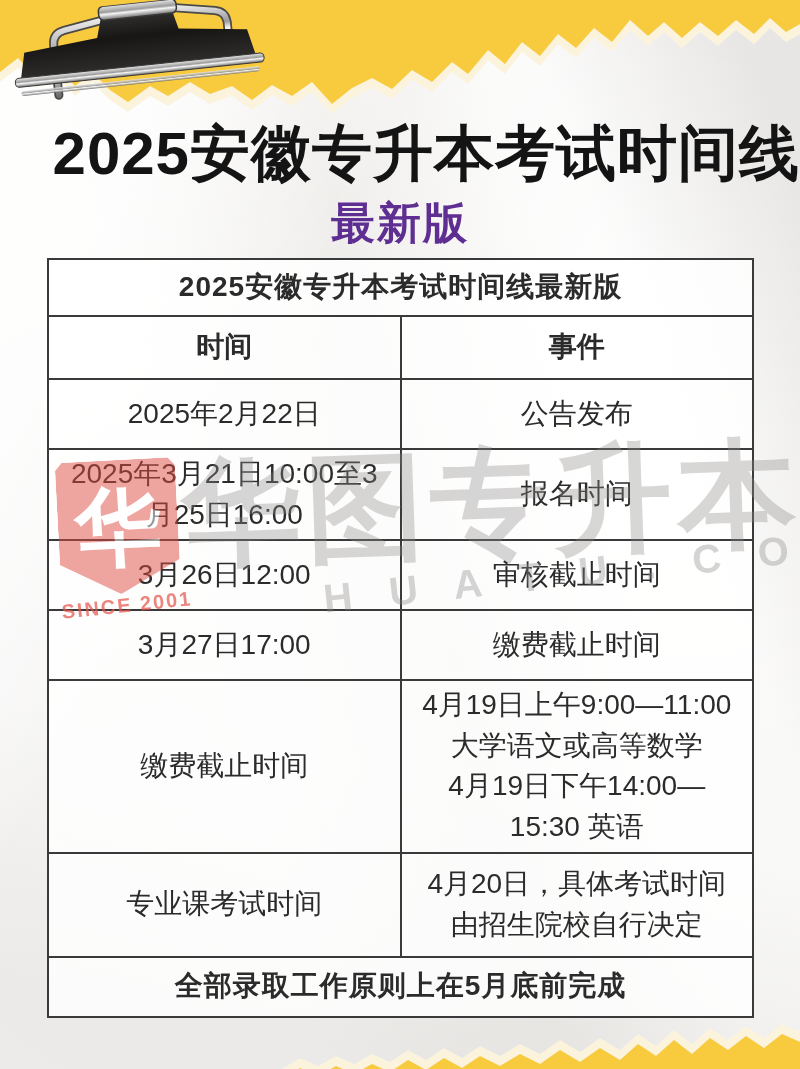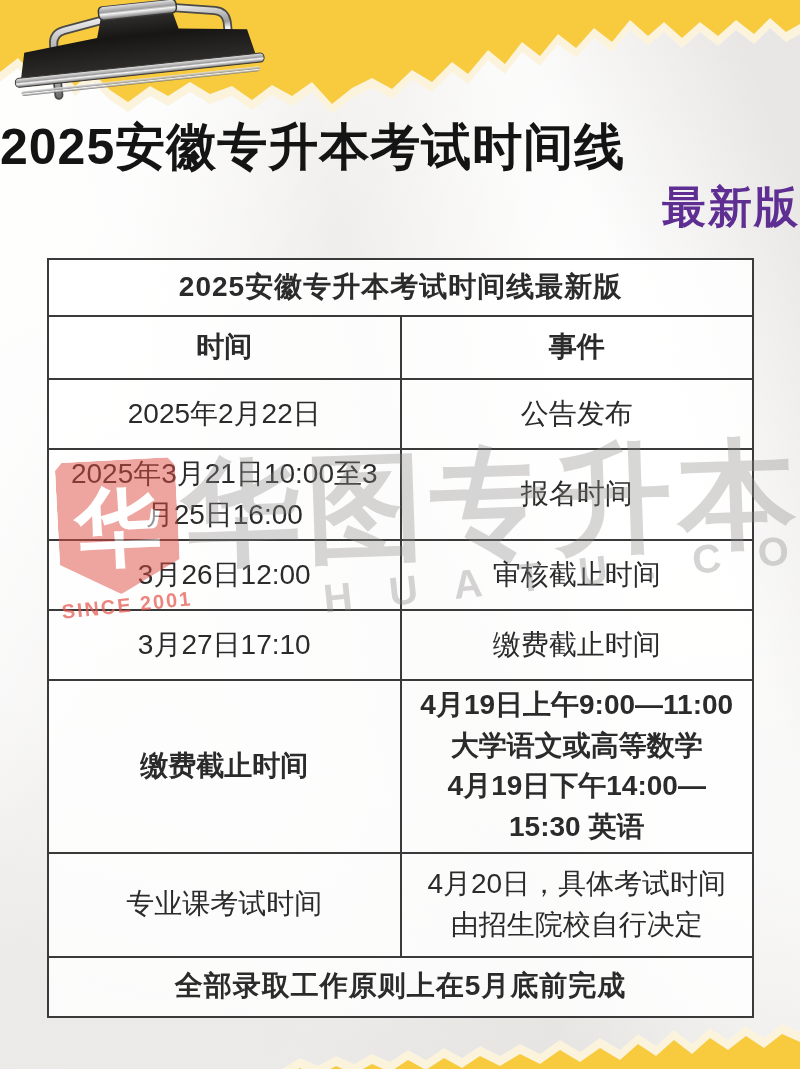--- a/index.html
+++ b/index.html
@@ -45,46 +45,46 @@
       radial-gradient(ellipse at 85% 28%, rgba(255,255,255,.85), rgba(255,255,255,0) 42%),
       radial-gradient(ellipse at 55% 92%, rgba(229,227,224,.5), rgba(255,255,255,0) 38%);
   }
 
   
   .clip{ position:absolute; left:12px; top:2px; width:268px; height:122px; transform:rotate(-6deg); }
 
   
   .title{
     position:absolute; top:114px; left:0; width:100%;
-    text-align:left; font-size:50px; font-weight:900; color:#141414;
+    text-align:right; font-size:60px; font-weight:900; color:#141414;
     letter-spacing:1px;
   }
   .subtitle{
-    position:absolute; top:178px; left:0; width:100%;
-    text-align:right; font-size:44px; font-weight:900; color:#5E2E92;
+    position:absolute; top:194px; left:0; width:100%;
+    text-align:center; font-size:44px; font-weight:900; color:#5E2E92;
     letter-spacing:2px;
   }
 
   
   table.schedule{
     position:absolute; left:47px; top:258px; width:707px;
     border-collapse:collapse; table-layout:fixed; z-index:2;
   }
   table.schedule td{
     border:2.5px solid #3A3A3A; text-align:center; vertical-align:middle;
     font-size:28px; color:#2B2B2B; background:rgba(255,255,255,.82);
     padding:4px 14px; line-height:1.45;
   }
   td.banner{
     background:#A685D8; color:#FFFFFF; font-size:26px; font-weight:700;
     height:57px; letter-spacing:1px;
   }
   td.colhead{ font-weight:700; font-size:25px; height:63px; }
   .r-std td{ height:70px; }
-  .r-big td{ height:140px;font-weight:bold; }
+  .r-big td{ height:140px; }
   .r-med td{ height:104px; }
   td.event-cell{ white-space:pre-line; }
   td.footer-cell{
     height:60px; color:#B2302A; font-weight:700; font-size:24px;
     letter-spacing:1px;
   }
 
   
   .watermark{ position:absolute; inset:0; z-index:5; pointer-events:none; }
   .wm-logo{
@@ -166,21 +166,21 @@
     </tr>
     <tr class="r-std">
       <td>2025年3月21日10:00至3月25日16:00</td>
       <td class="event-cell">报名时间</td>
     </tr>
     <tr class="r-std">
       <td>3月26日12:00</td>
       <td class="event-cell">审核截止时间</td>
     </tr>
     <tr class="r-std">
-      <td>3月27日17:10</td>
+      <td>3月27日17:00</td>
       <td class="event-cell">缴费截止时间</td>
     </tr>
     <tr class="r-big">
       <td>缴费截止时间</td>
       <td class="event-cell">4月19日上午9:00—11:00  大学语文或高等数学
 4月19日下午14:00—15:30 英语</td>
     </tr>
     <tr class="r-med">
       <td>专业课考试时间</td>
       <td class="event-cell">4月20日，具体考试时间由招生院校自行决定</td>

